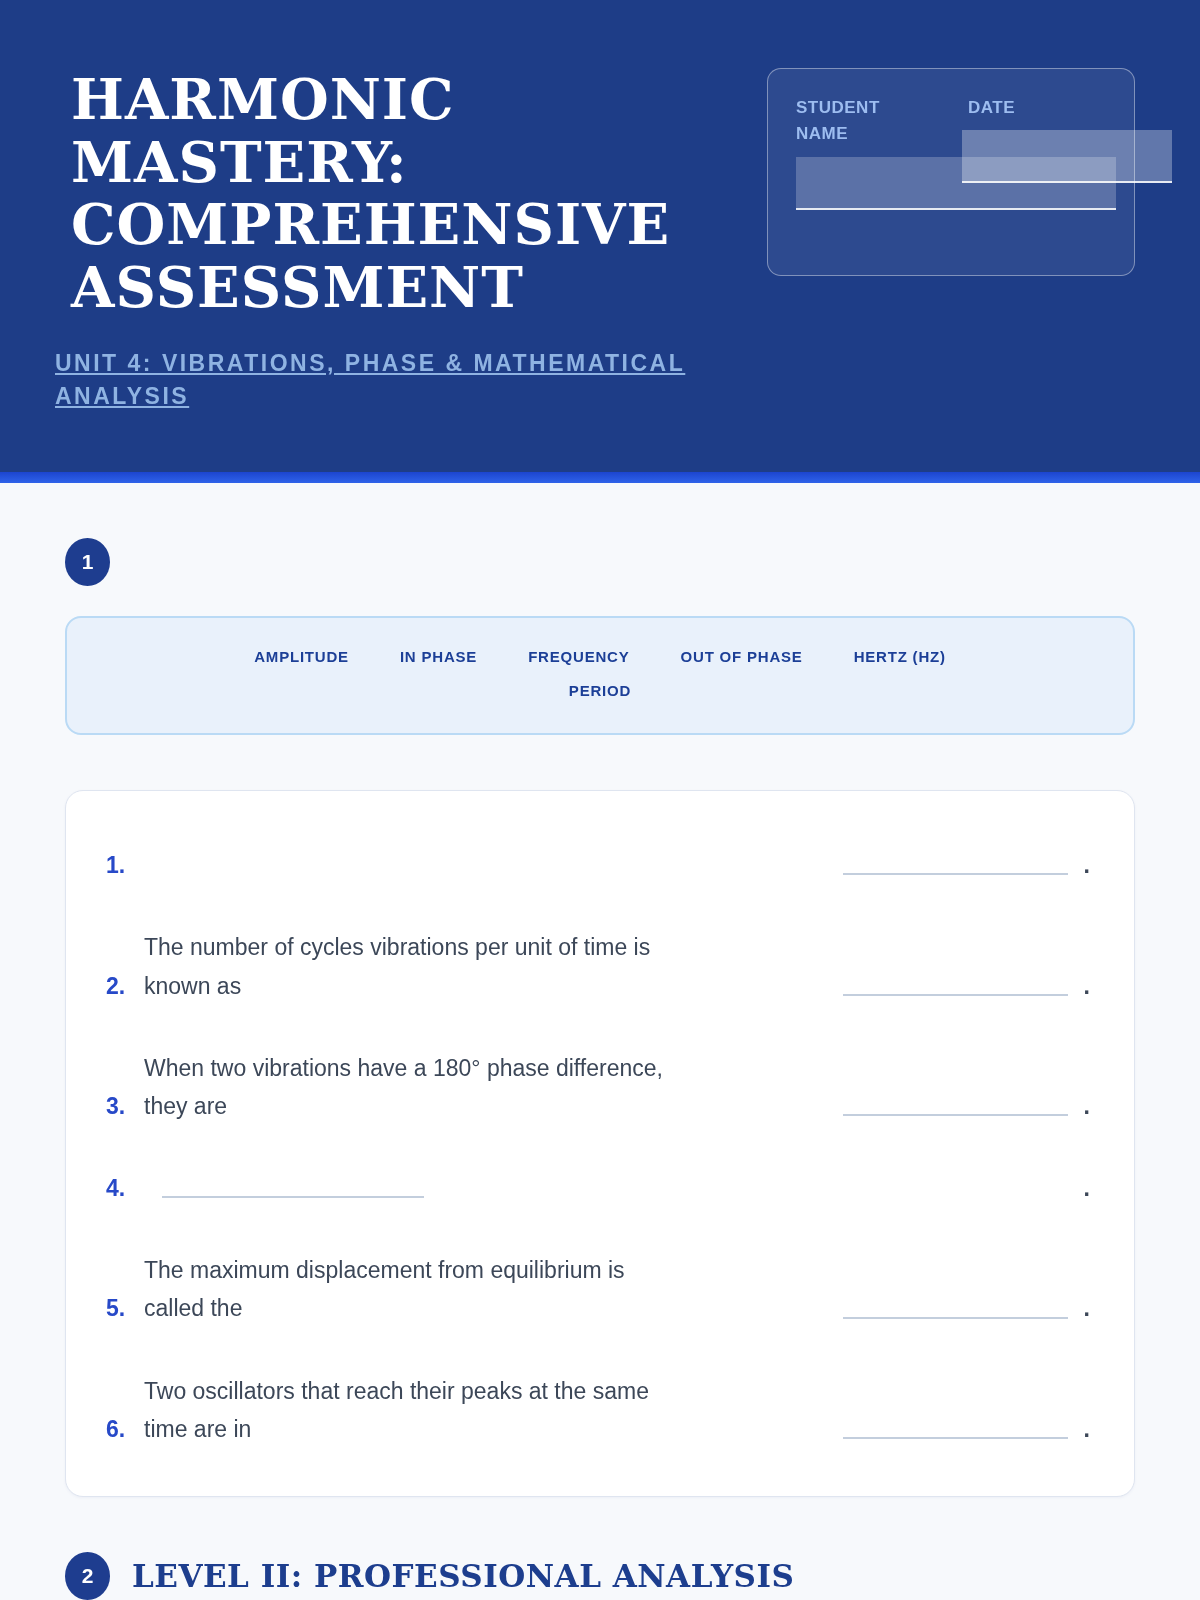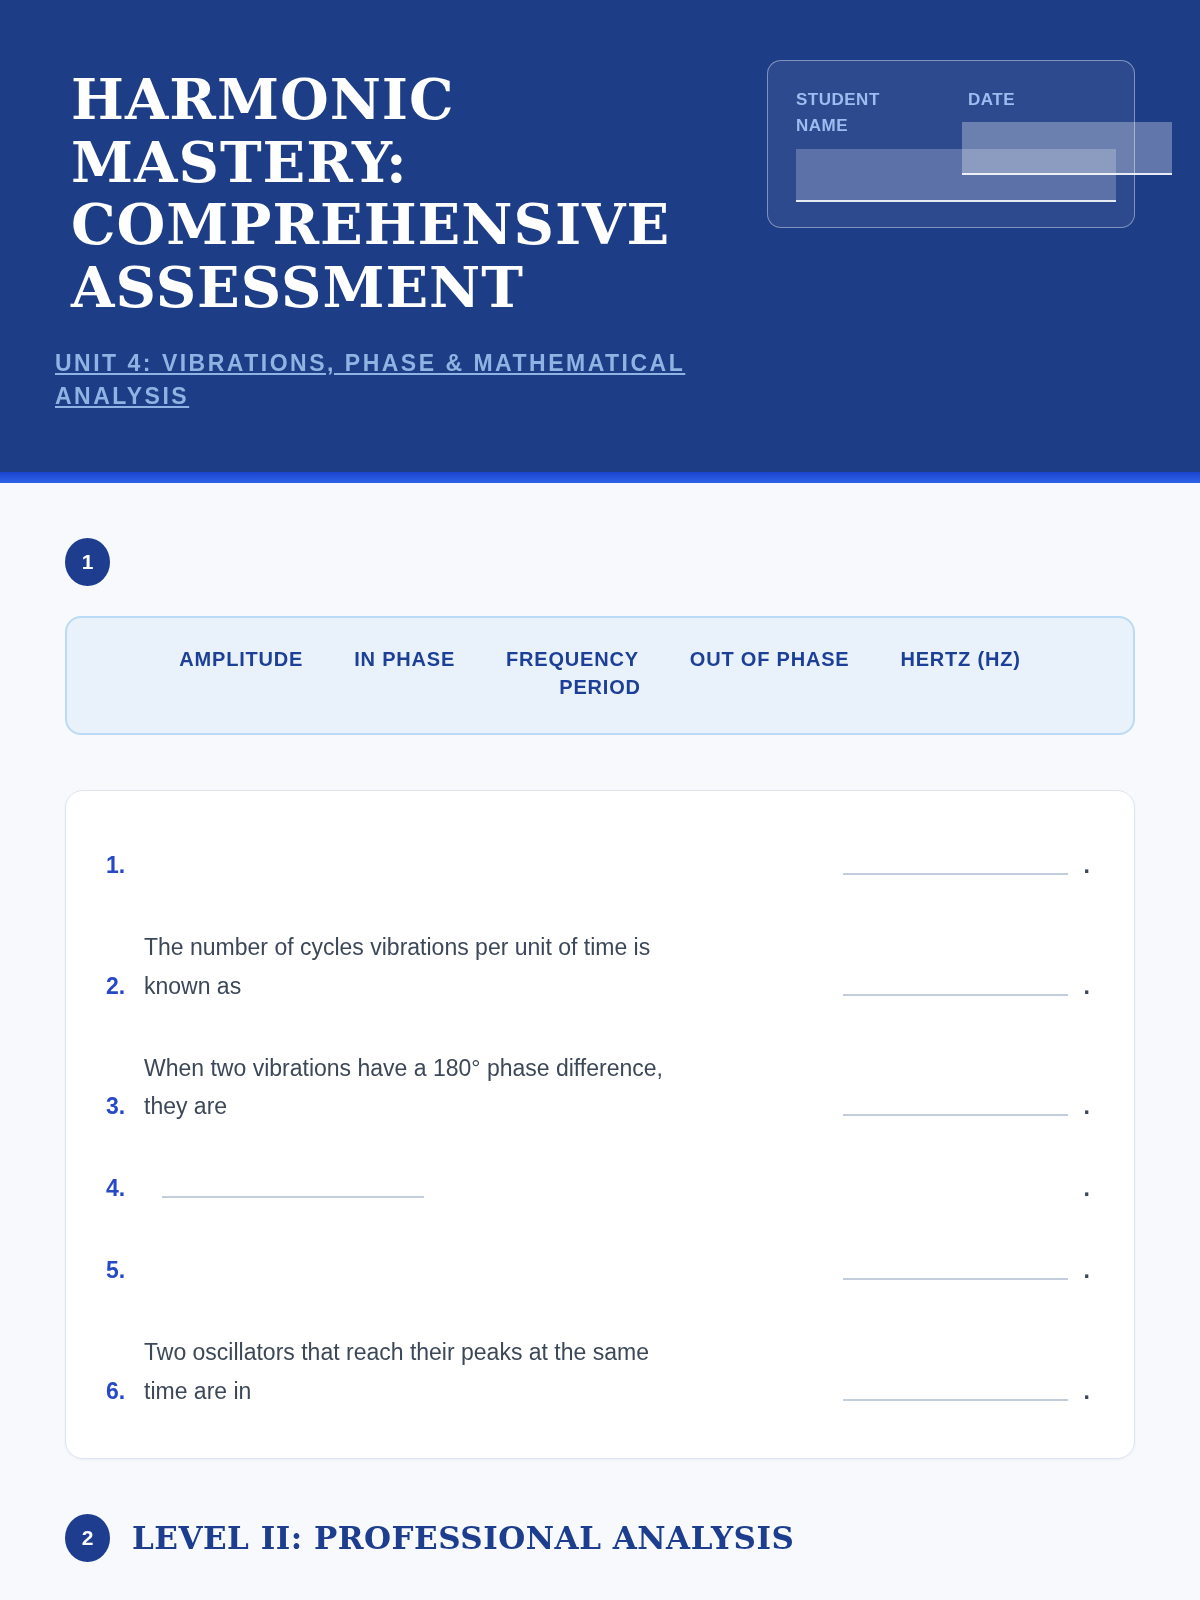--- a/index.html
+++ b/index.html
@@ -39,22 +39,22 @@
     letter-spacing: 2.5px;
     line-height: 1.42;
     color: #8fb3e2;
     max-width: 650px;
     text-decoration: underline;
   }
   .student-box {
     position: relative;
     flex: none;
     width: 368px;
-    height: 168px;
-    margin-top: 8px;
+    height: 208px;
+    margin-top: 16px;
     border: 1px solid rgba(255,255,255,0.4);
     border-radius: 14px;
     background: rgba(255,255,255,0.07);
   }
   .sb-label {
     position: absolute;
     top: 26px;
     font-size: 17px;
     font-weight: 700;
     letter-spacing: 0.5px;
@@ -116,25 +116,25 @@
     background: #e9f1fb;
     border: 2px solid #badaf5;
     border-radius: 16px;
     padding: 30px 50px 34px 50px;
   }
   .wb-row {
     display: flex;
     justify-content: center;
     column-gap: 51px;
   }
-  .wb-row + .wb-row { margin-top: 5px; }
+  .wb-row + .wb-row { margin-top: 17px; }
   .wb-word {
     color: #1c3f97;
     font-weight: 700;
-    font-size: 20px;
+    font-size: 15px;
     letter-spacing: 0.8px;
     white-space: nowrap;
   }
 
   .q-card {
     margin-top: 55px;
     background: #ffffff;
     border: 1px solid #dfe5f0;
     border-radius: 18px;
     padding: 55px 44px 48px 40px;
@@ -238,20 +238,22 @@
     </div>
 
     <div class="q-row q-row--inline">
       <span class="q-num">4.</span>
       <div class="q-blank"></div>
       <span class="q-period">.</span>
     </div>
 
     <div class="q-row">
       <span class="q-num">5.</span>
+      <div class="q-text">The maximum displacement from equilibrium is
+called the</div>
       <div class="q-blank"></div>
       <span class="q-period">.</span>
     </div>
 
     <div class="q-row">
       <span class="q-num">6.</span>
       <div class="q-text">Two oscillators that reach their peaks at the same
 time are in</div>
       <div class="q-blank"></div>
       <span class="q-period">.</span>

